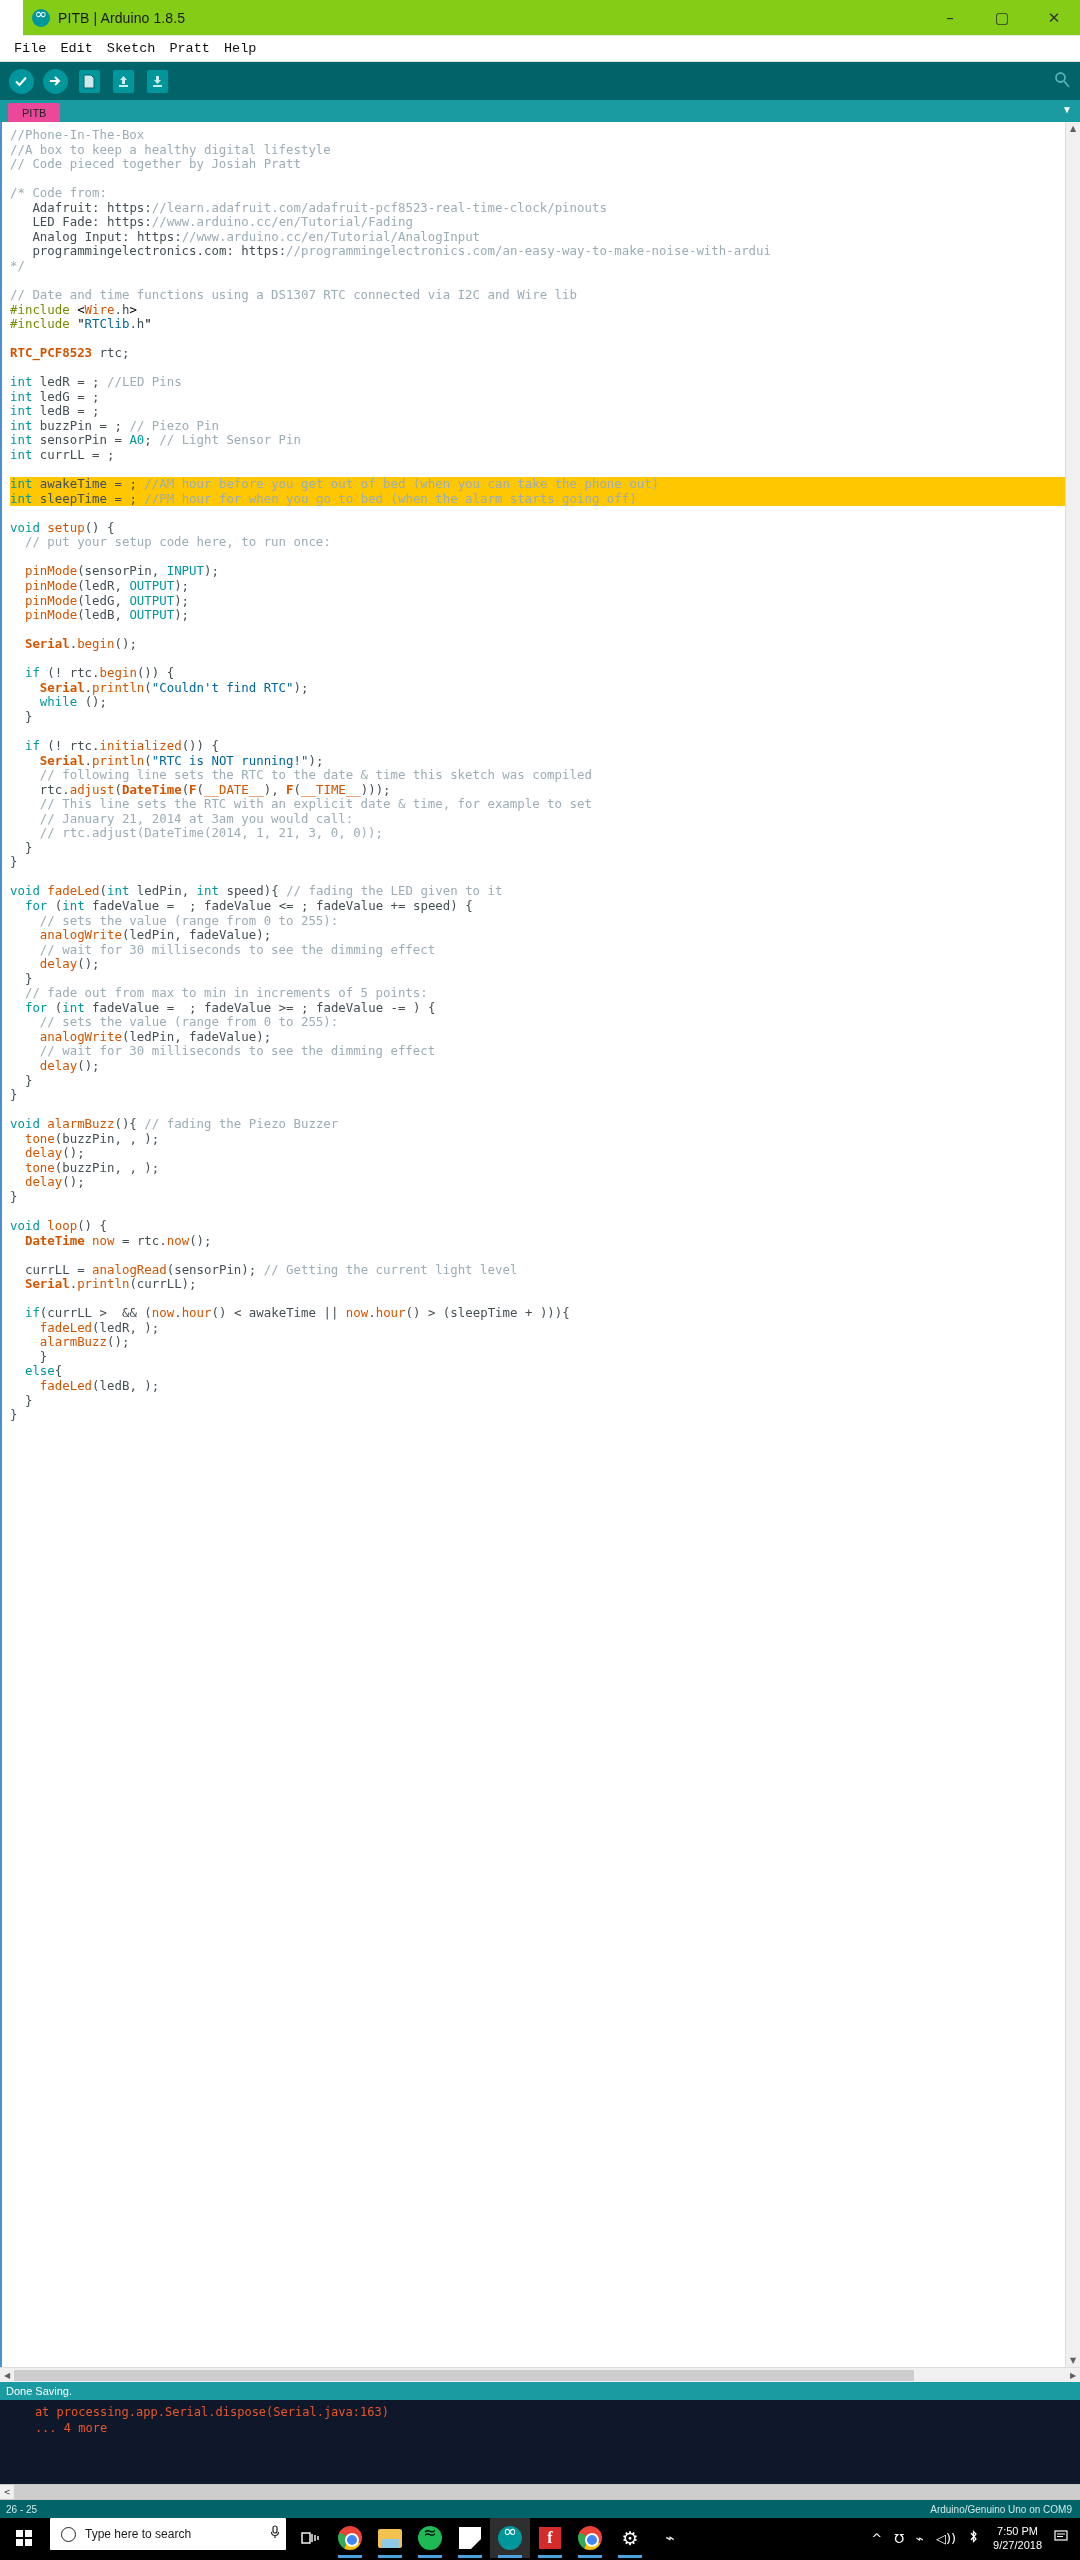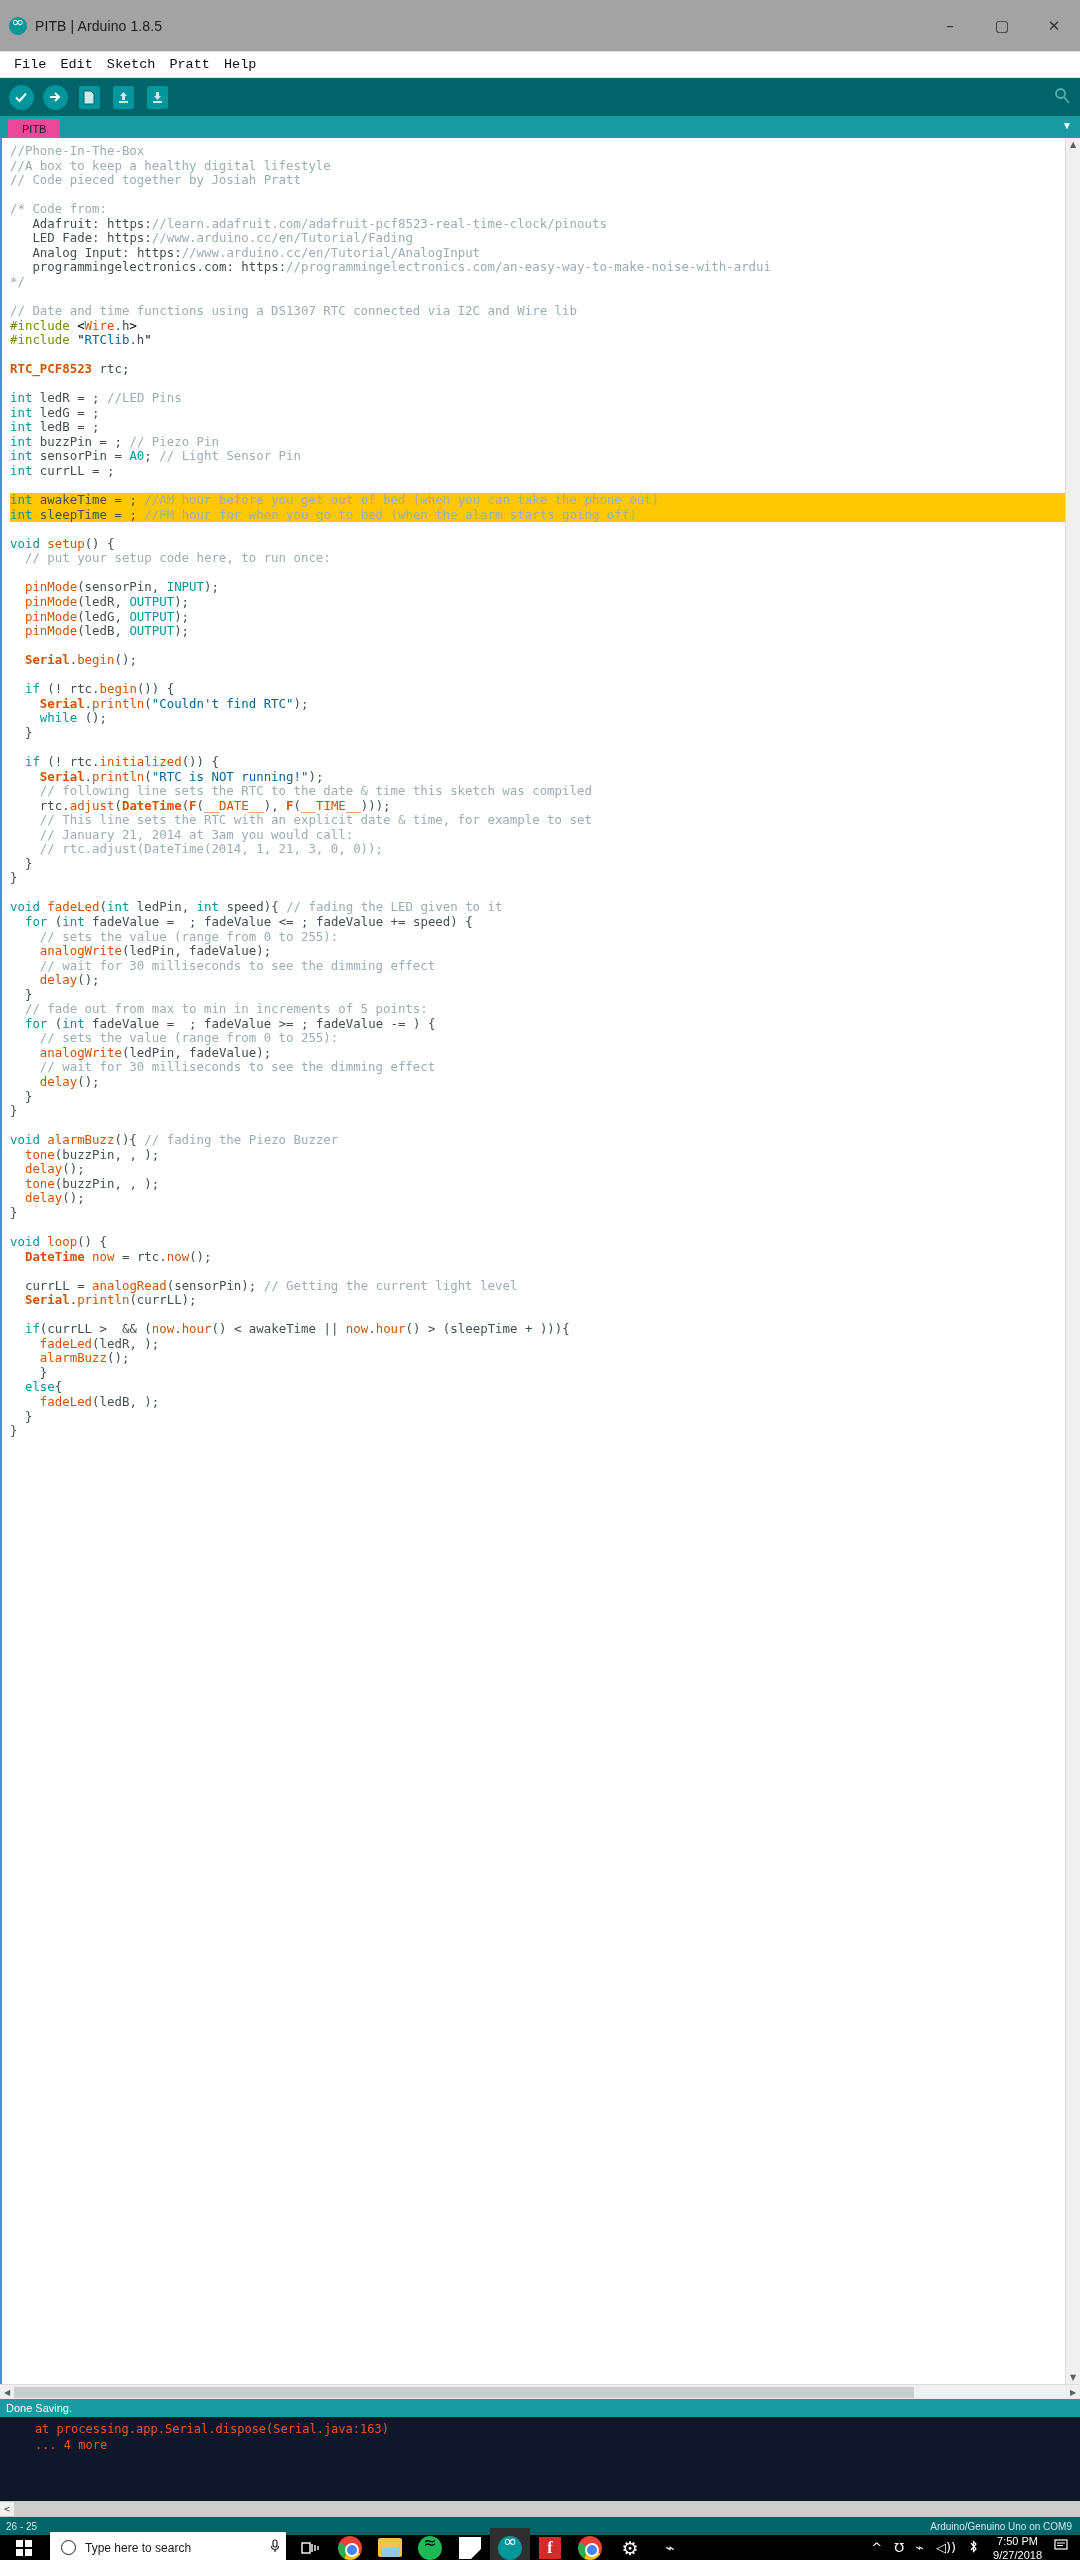--- a/index.html
+++ b/index.html
@@ -6,22 +6,22 @@
   html, body {
     width: 1080px; height: 2560px;
     background: #ffffff;
     font-family: "Liberation Sans", sans-serif;
     overflow: hidden;
   }
   #app { position: relative; width: 1080px; height: 2560px; display: flex; flex-direction: column; }
 
   
   .titlebar {
-    height: 52px; background: #a3a3a3; display: flex; align-items: center;
-    border-bottom: 1px solid #e3e3e3; flex: 0 0 auto;
+    height: 36px; background: #84cc16; display: flex; align-items: center;
+    border-bottom: 1px solid #e3e3e3; flex: 0 0 auto; margin-left: 23px;
   }
   .tb-icon {
     width: 18px; height: 18px; margin-left: 9px; margin-right: 8px;
     border-radius: 50%; background: #00979c; position: relative; flex: 0 0 auto;
   }
   .tb-icon:before {
     content: "∞"; position: absolute; left: 0; top: -4px; width: 18px;
     text-align: center; color: #fff; font-size: 15px; font-family: "DejaVu Sans", sans-serif;
   }
   .tb-title { font-size: 14px; color: #1a1a1a; letter-spacing: .1px; }
@@ -116,21 +116,21 @@
 
   
   .botstatus {
     height: 18px; background: #006468; color: #cfe9ea; font-size: 10px;
     display: flex; align-items: center; justify-content: space-between;
     padding: 0 8px 0 6px; flex: 0 0 auto;
   }
 
   
   .taskbar {
-    height: 25px; background: #000000; display: flex; align-items: center; flex: 0 0 auto;
+    height: 42px; background: #000000; display: flex; align-items: flex-start; flex: 0 0 auto;
   }
   .start {
     width: 48px; height: 40px; display: flex; align-items: center; justify-content: center;
   }
   .start-sq { width: 16px; height: 16px; display: grid; grid-template-columns: 1fr 1fr; grid-gap: 2px; }
   .start-sq i { background: #ffffff; display: block; }
   .searchbox {
     width: 236px; height: 32px; background: #ffffff; display: flex; align-items: center;
     margin-left: 2px; border-radius: 1px;
   }

